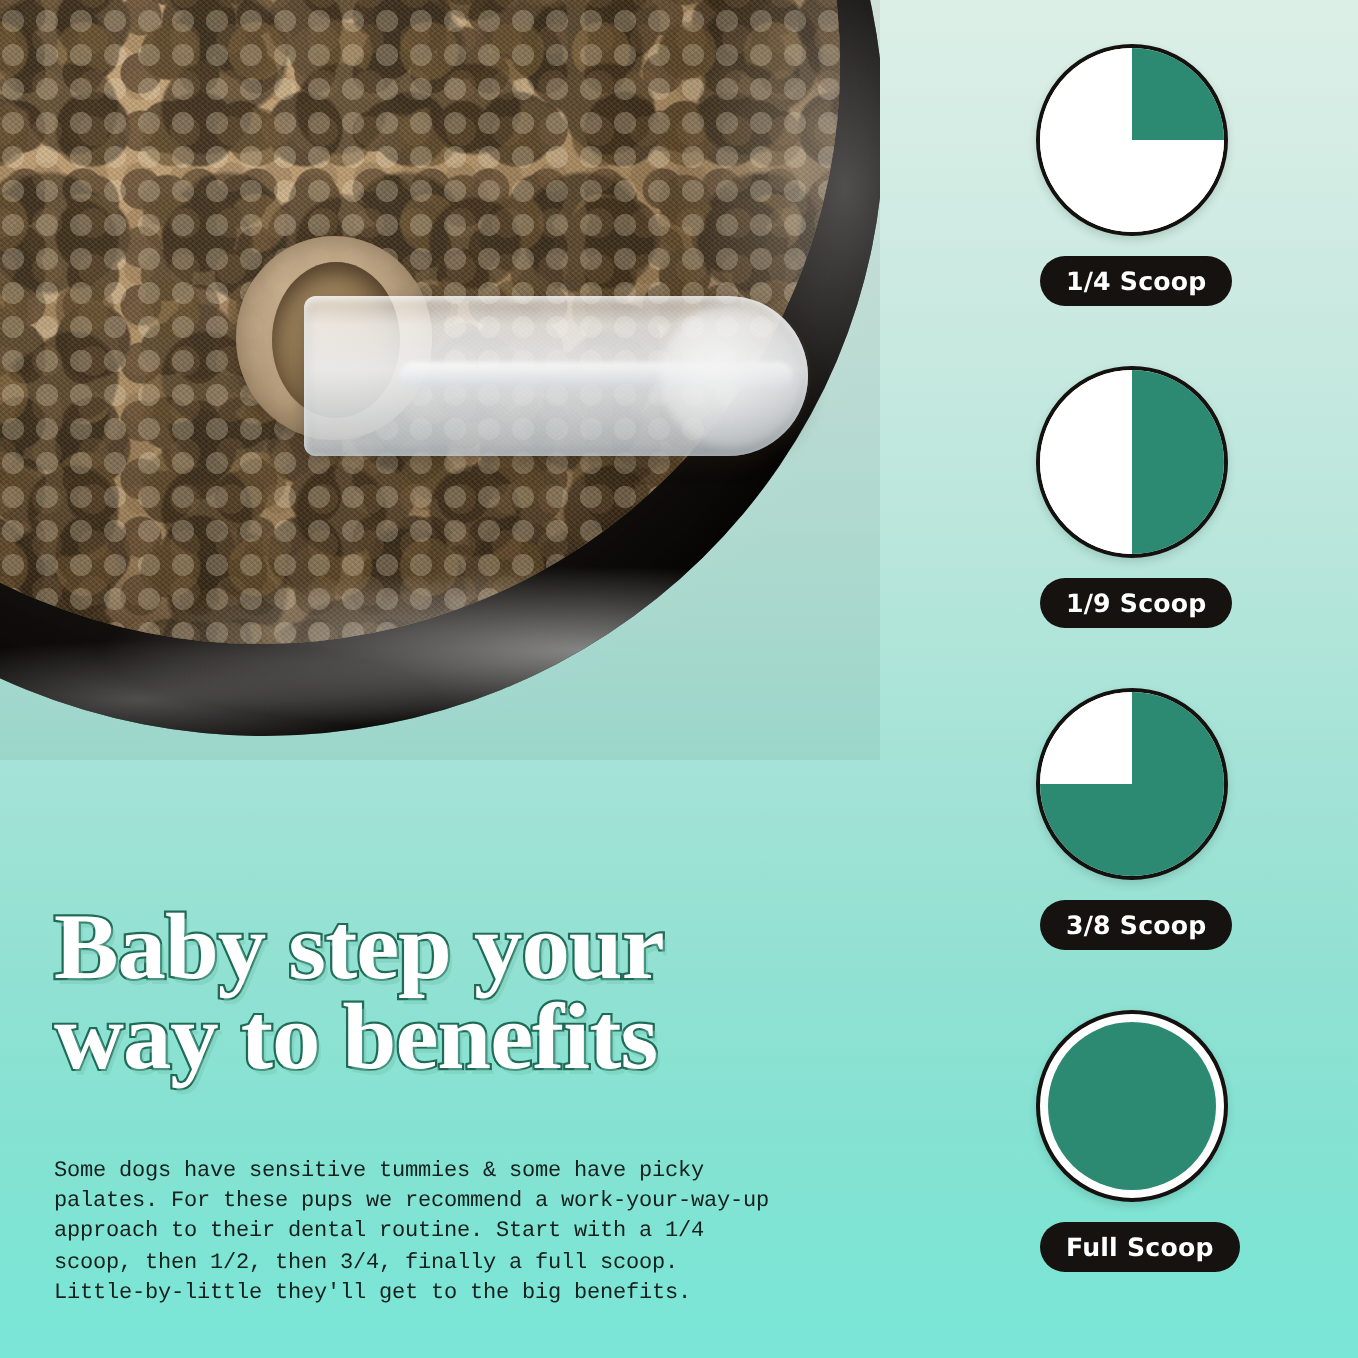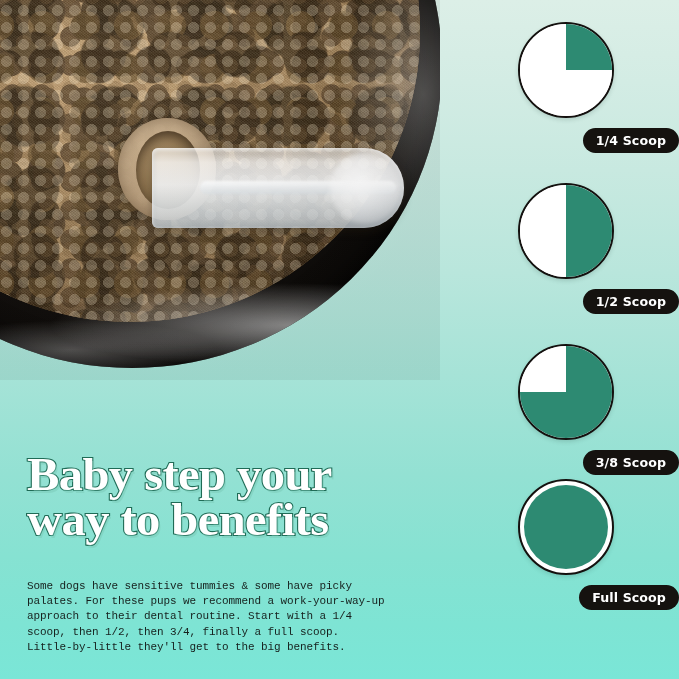--- a/index.html
+++ b/index.html
@@ -194,21 +194,21 @@
     font-size: 11px;
     line-height: 1.38;
     color: #16201d;
     letter-spacing: -0.1px;
   }
 
   
   .scoop-col {
     position: absolute;
     left: 505px; top: 0;
-    width: 174px; height: 679px; text-align: right;
+    width: 174px; height: 679px;
   }
   .scoop-item { position: absolute; left: 0; width: 174px; }
 
   .dial {
     position: relative;
     width: 96px; height: 96px;
     margin-left: 13px;
     border-radius: 50%;
     background: #ffffff;
     border: 2px solid #14110f;
@@ -290,31 +290,31 @@
       <div class="dial" style="--accent:#2d8a72;">
         <div class="fill fill-quarter"></div>
       </div>
       <div class="badge">1/4 Scoop</div>
     </div>
 
     <div class="scoop-item" style="top:183px;">
       <div class="dial" style="--accent:#2d8a72;">
         <div class="fill fill-half"></div>
       </div>
-      <div class="badge">1/2 Scoop</div>
+      <div class="badge">1/9 Scoop</div>
     </div>
 
     <div class="scoop-item" style="top:344px;">
       <div class="dial" style="--accent:#2d8a72;">
         <div class="fill fill-three-quarter"></div>
       </div>
       <div class="badge">3/8 Scoop</div>
     </div>
 
-    <div class="scoop-item" style="top:479px;">
+    <div class="scoop-item" style="top:505px;">
       <div class="dial dial-full" style="--accent:#2d8a72;">
         <div class="fill-full"></div>
       </div>
       <div class="badge">Full Scoop</div>
     </div>
 
   </div>
 
 </div>
 

